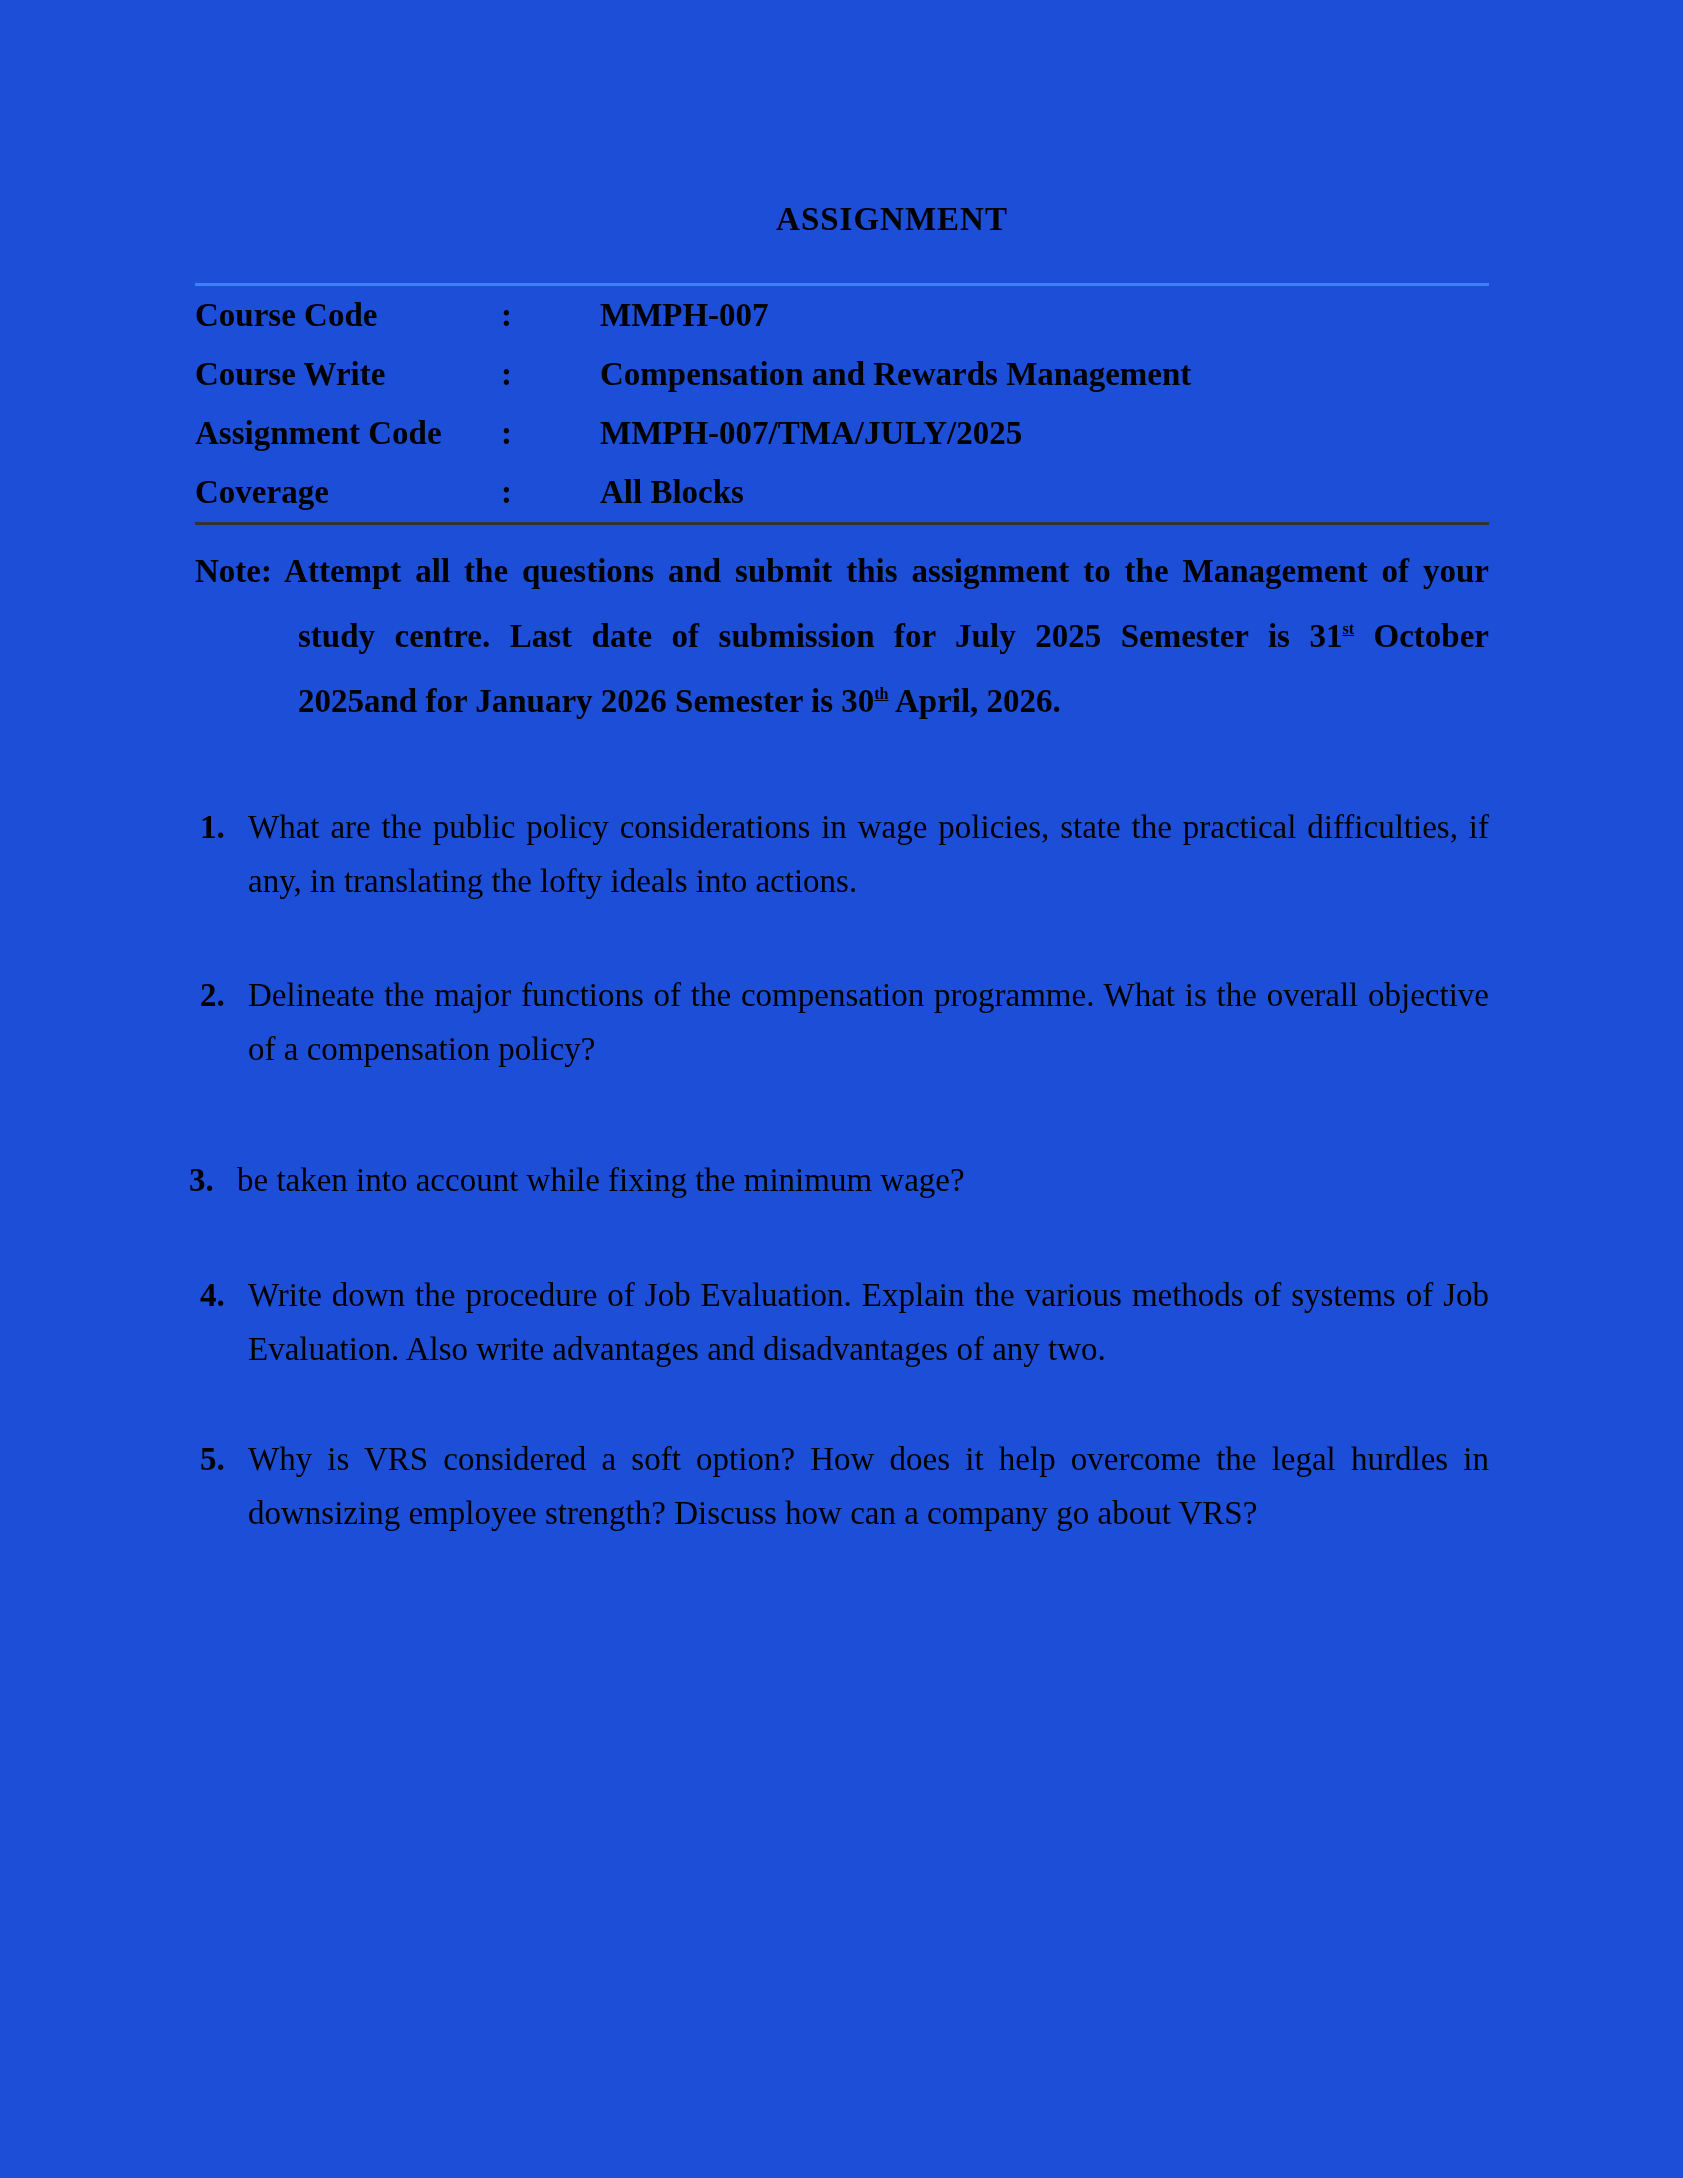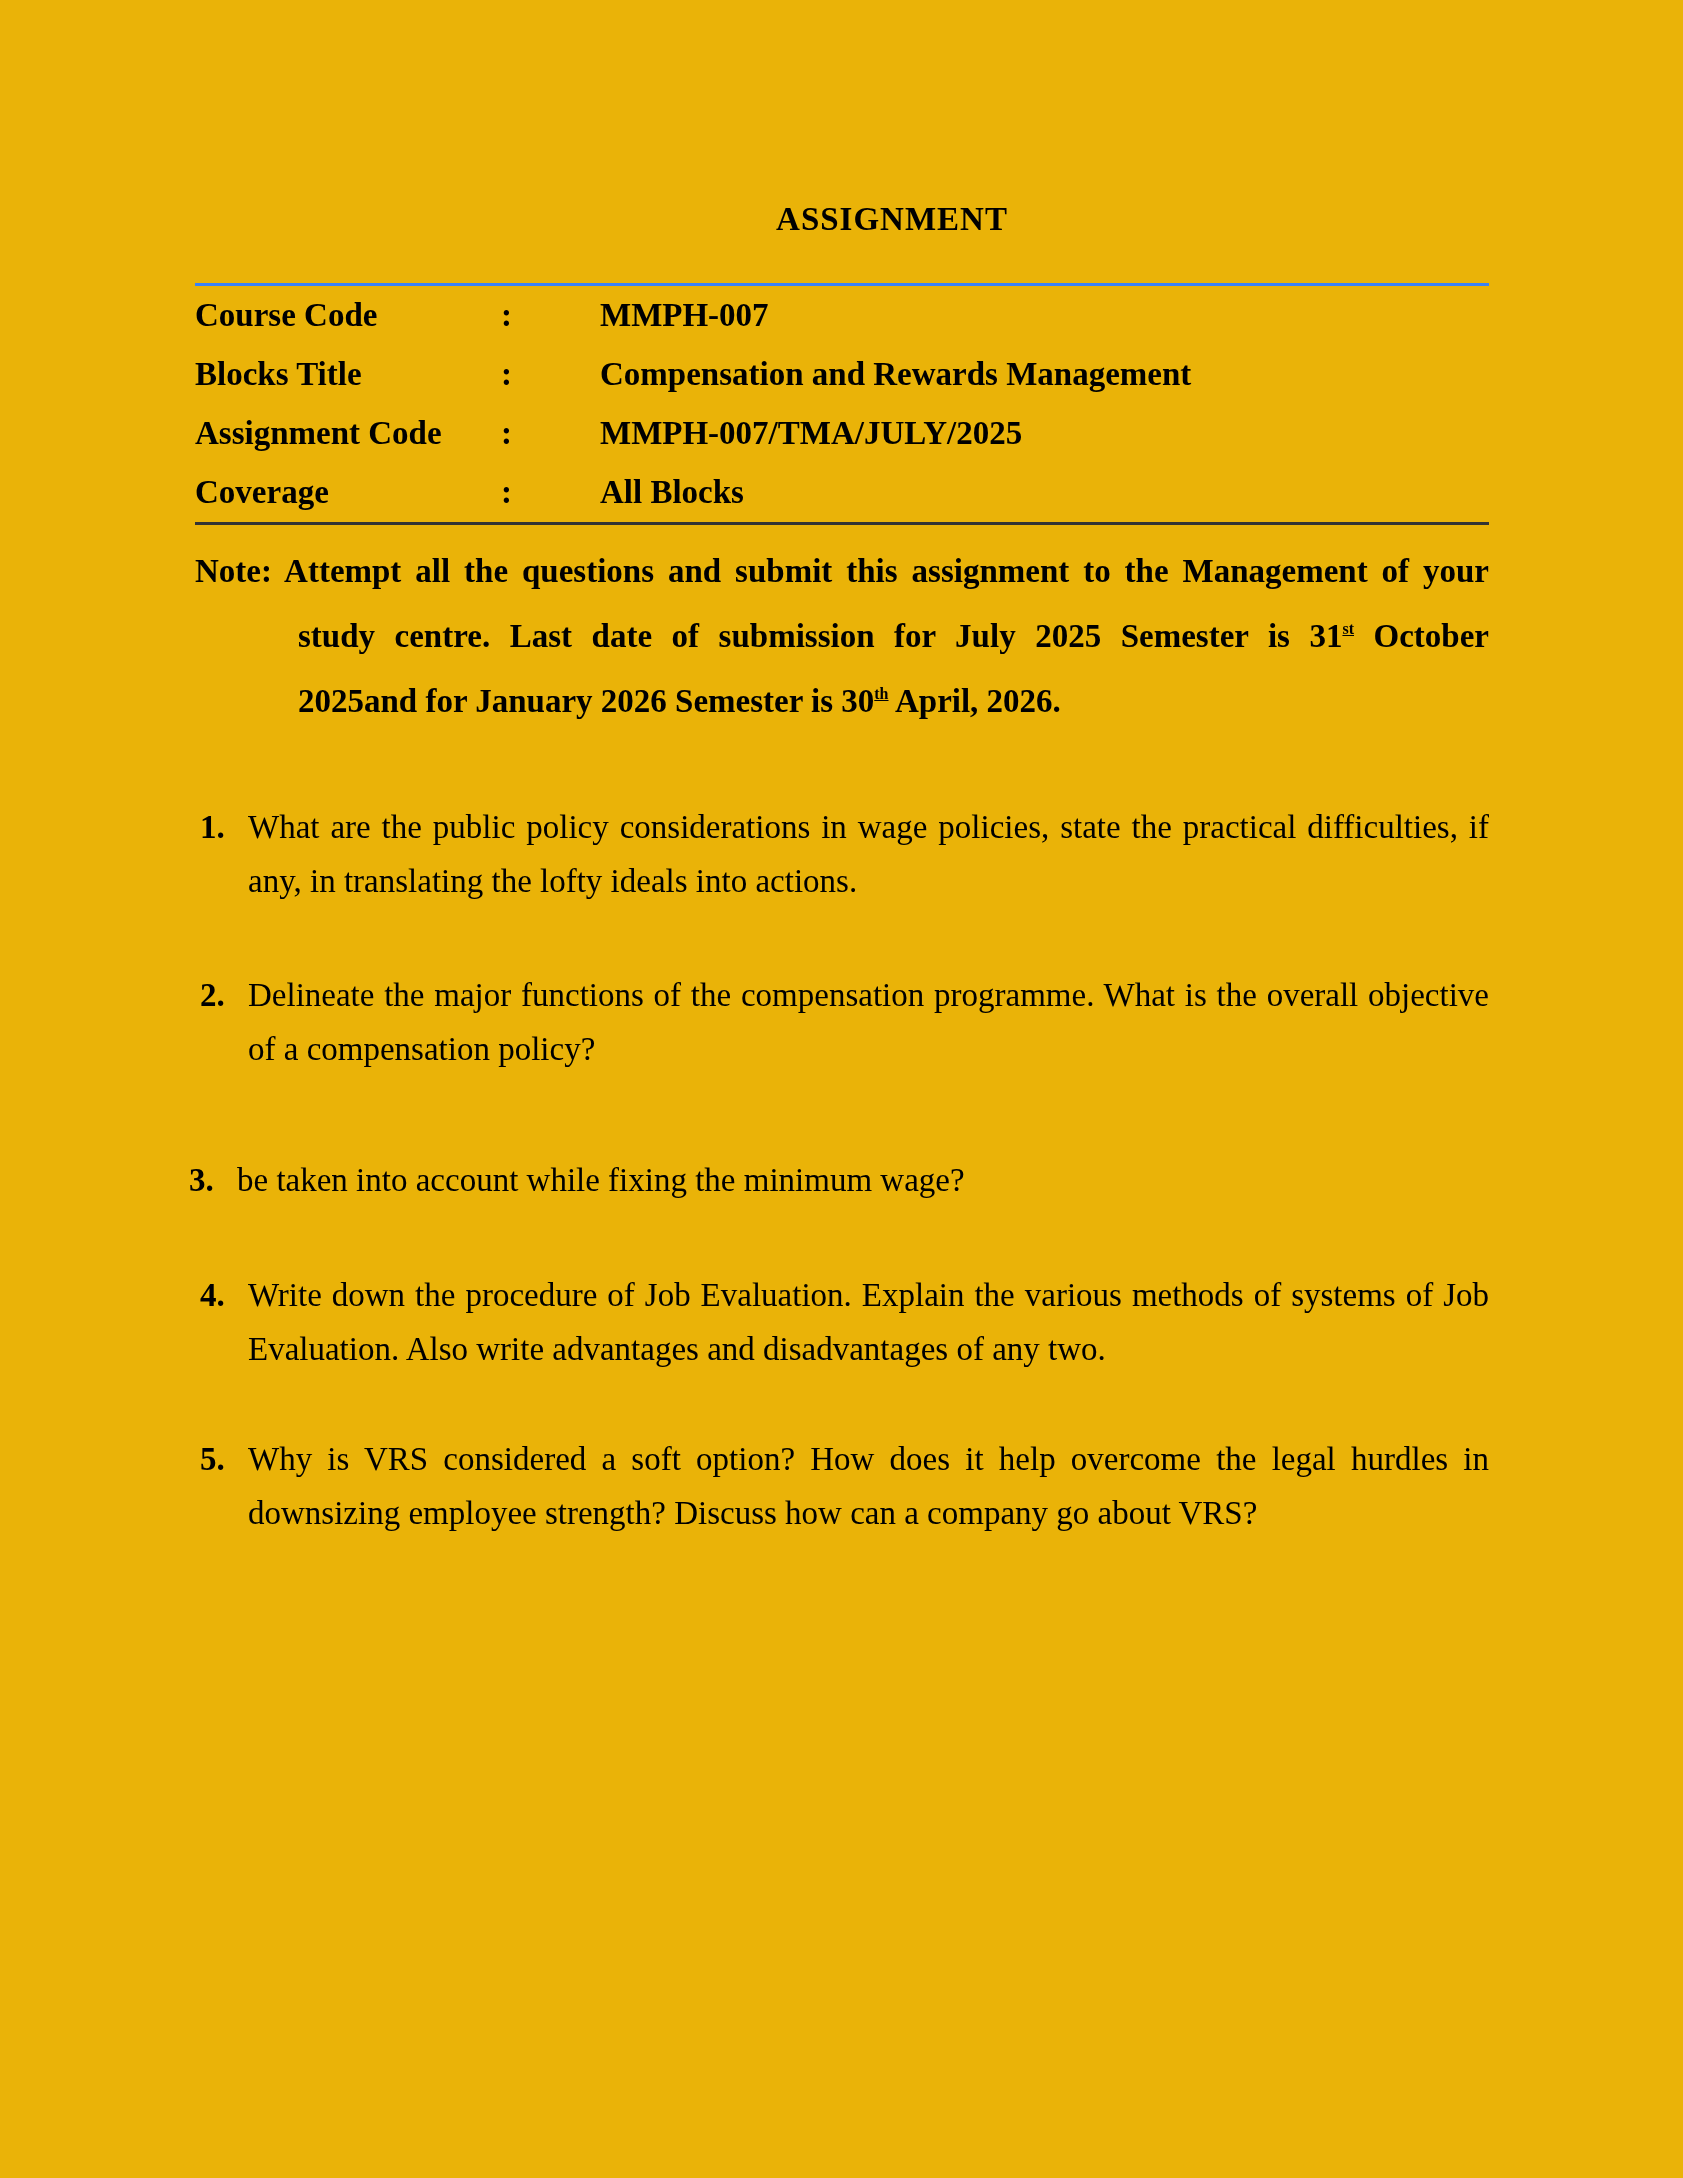--- a/index.html
+++ b/index.html
@@ -1,20 +1,20 @@
 <!DOCTYPE html>
 <html><head>
 <meta charset="utf-8">
 <style>
   html, body { margin: 0; padding: 0; }
   .page {
     position: relative;
     width: 1683px;
     height: 2178px;
-    background: #eab308;
+    background: #1d4ed8;
     color: #000000;
     font-family: "Liberation Serif", "DejaVu Serif", serif;
     font-size: 33px;
     overflow: hidden;
   }
   .content {
     padding: 199px 194px 0 195px;
   }
   .doc-title {
     text-align: center;
@@ -90,21 +90,21 @@
 
     <div class="doc-title">ASSIGNMENT</div>
 
     <div class="info-table">
       <div class="info-row">
         <div class="info-label">Course Code</div>
         <div class="info-sep">:</div>
         <div class="info-value">MMPH-007</div>
       </div>
       <div class="info-row">
-        <div class="info-label">Blocks Title</div>
+        <div class="info-label">Course Write</div>
         <div class="info-sep">:</div>
         <div class="info-value">Compensation and Rewards Management</div>
       </div>
       <div class="info-row">
         <div class="info-label">Assignment Code</div>
         <div class="info-sep">:</div>
         <div class="info-value">MMPH-007/TMA/JULY/2025</div>
       </div>
       <div class="info-row">
         <div class="info-label">Coverage</div>

